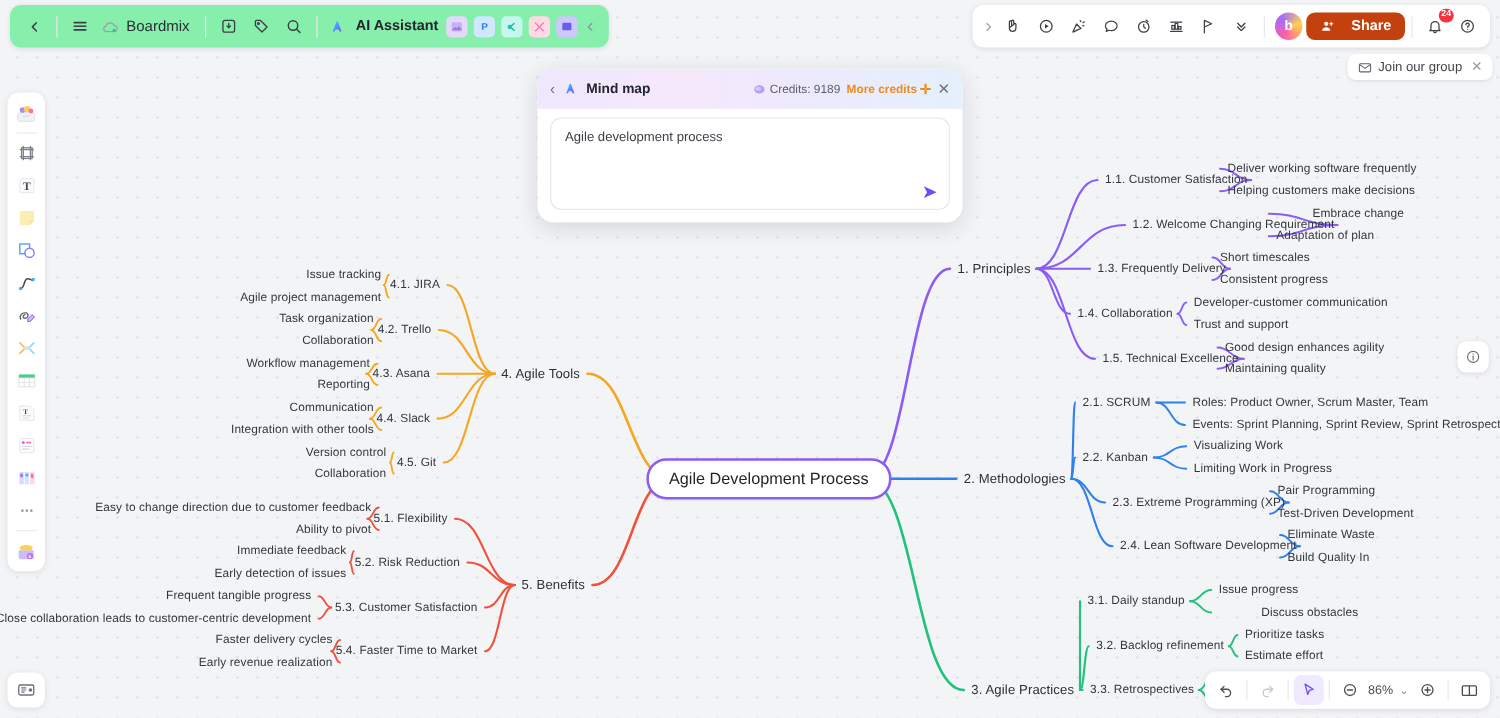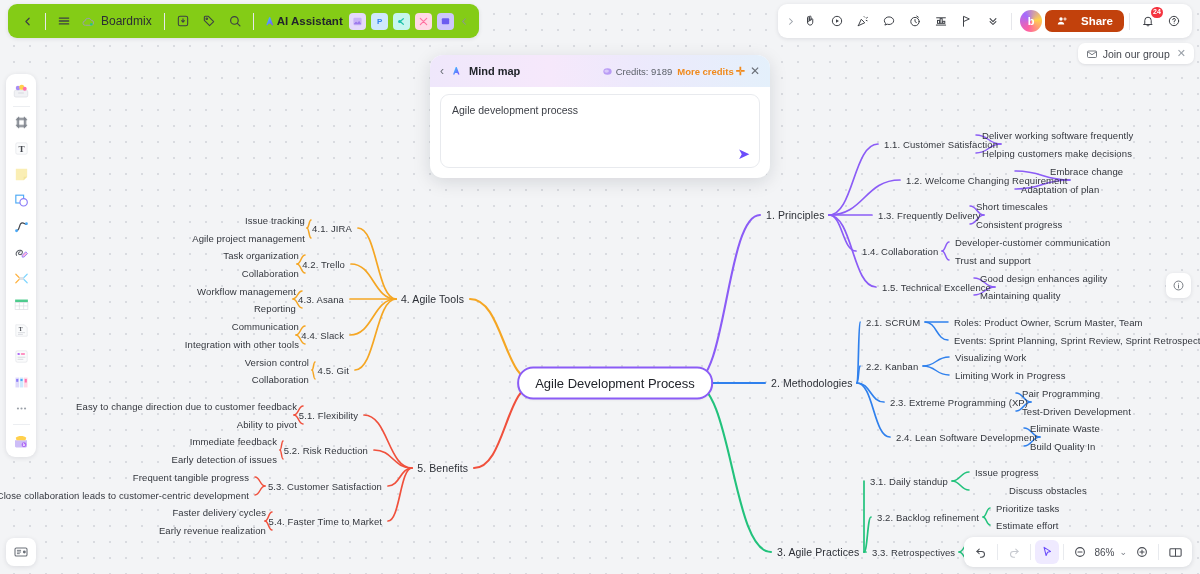--- a/index.html
+++ b/index.html
@@ -32,37 +32,37 @@
     border: 2px solid #8b5cf6; background: #ffffff;
     border-radius: 16px; padding: 7px 16px;
     font-size: 13px; color: #22252b; white-space: nowrap;
     box-shadow: 0 1px 2px rgba(0,0,0,.05);
   }
 
   
   .topbar-left {
     position: absolute; left: 8px; top: 4px; height: 34px;
     display: flex; align-items: center; gap: 0px;
-    background: #84cc16; border-radius: 9px; padding: 0 6px;
+    background: #86efac; border-radius: 9px; padding: 0 6px;
     box-shadow: 0 1px 4px rgba(16,24,40,.10);
   }
   .topbar-right {
     position: absolute; right: 8px; top: 4px; height: 34px;
     display: flex; align-items: center;
     background: #fff; border-radius: 9px; padding: 0 5px;
     box-shadow: 0 1px 4px rgba(16,24,40,.10);
   }
   .tb-btn {
     width: 26px; height: 26px; display: flex; align-items: center; justify-content: center;
     border-radius: 6px; color: #3c3f45; cursor: pointer; flex: none;
   }
   .tb-sep { width: 1px; height: 17px; background: #e6e7eb; margin: 0 5px; flex: none; }
   .brand { display:flex; align-items:center; gap:5px; padding: 0 7px 0 4px; cursor:pointer; }
   .brand-text { font-size: 12px; color: #2b2e34; }
-  .ai-chip { display: flex; align-items: center; gap: 0; padding: 0 4px; cursor: pointer; }
+  .ai-chip { display: flex; align-items: center; gap: 8px; padding: 0 4px; cursor: pointer; }
   .ai-chip span { font-size: 11.5px; color: #22252b; font-weight: 600; }
   .mini-app { width: 17px; height: 17px; border-radius: 4px; margin: 0 2.5px; flex:none; cursor:pointer;
               display:flex;align-items:center;justify-content:center;font-size:8px;color:#fff;font-weight:700;}
   .share-btn {
     display: flex; align-items: center; gap: 13px;
     background: #c2410c; color: #fff; font-size: 11.5px; font-weight: 600;
     border-radius: 7px; padding: 5px 11px; cursor: pointer; border: none;
     font-family: "Liberation Sans", sans-serif;
   }
   .bell-wrap { position: relative; }

